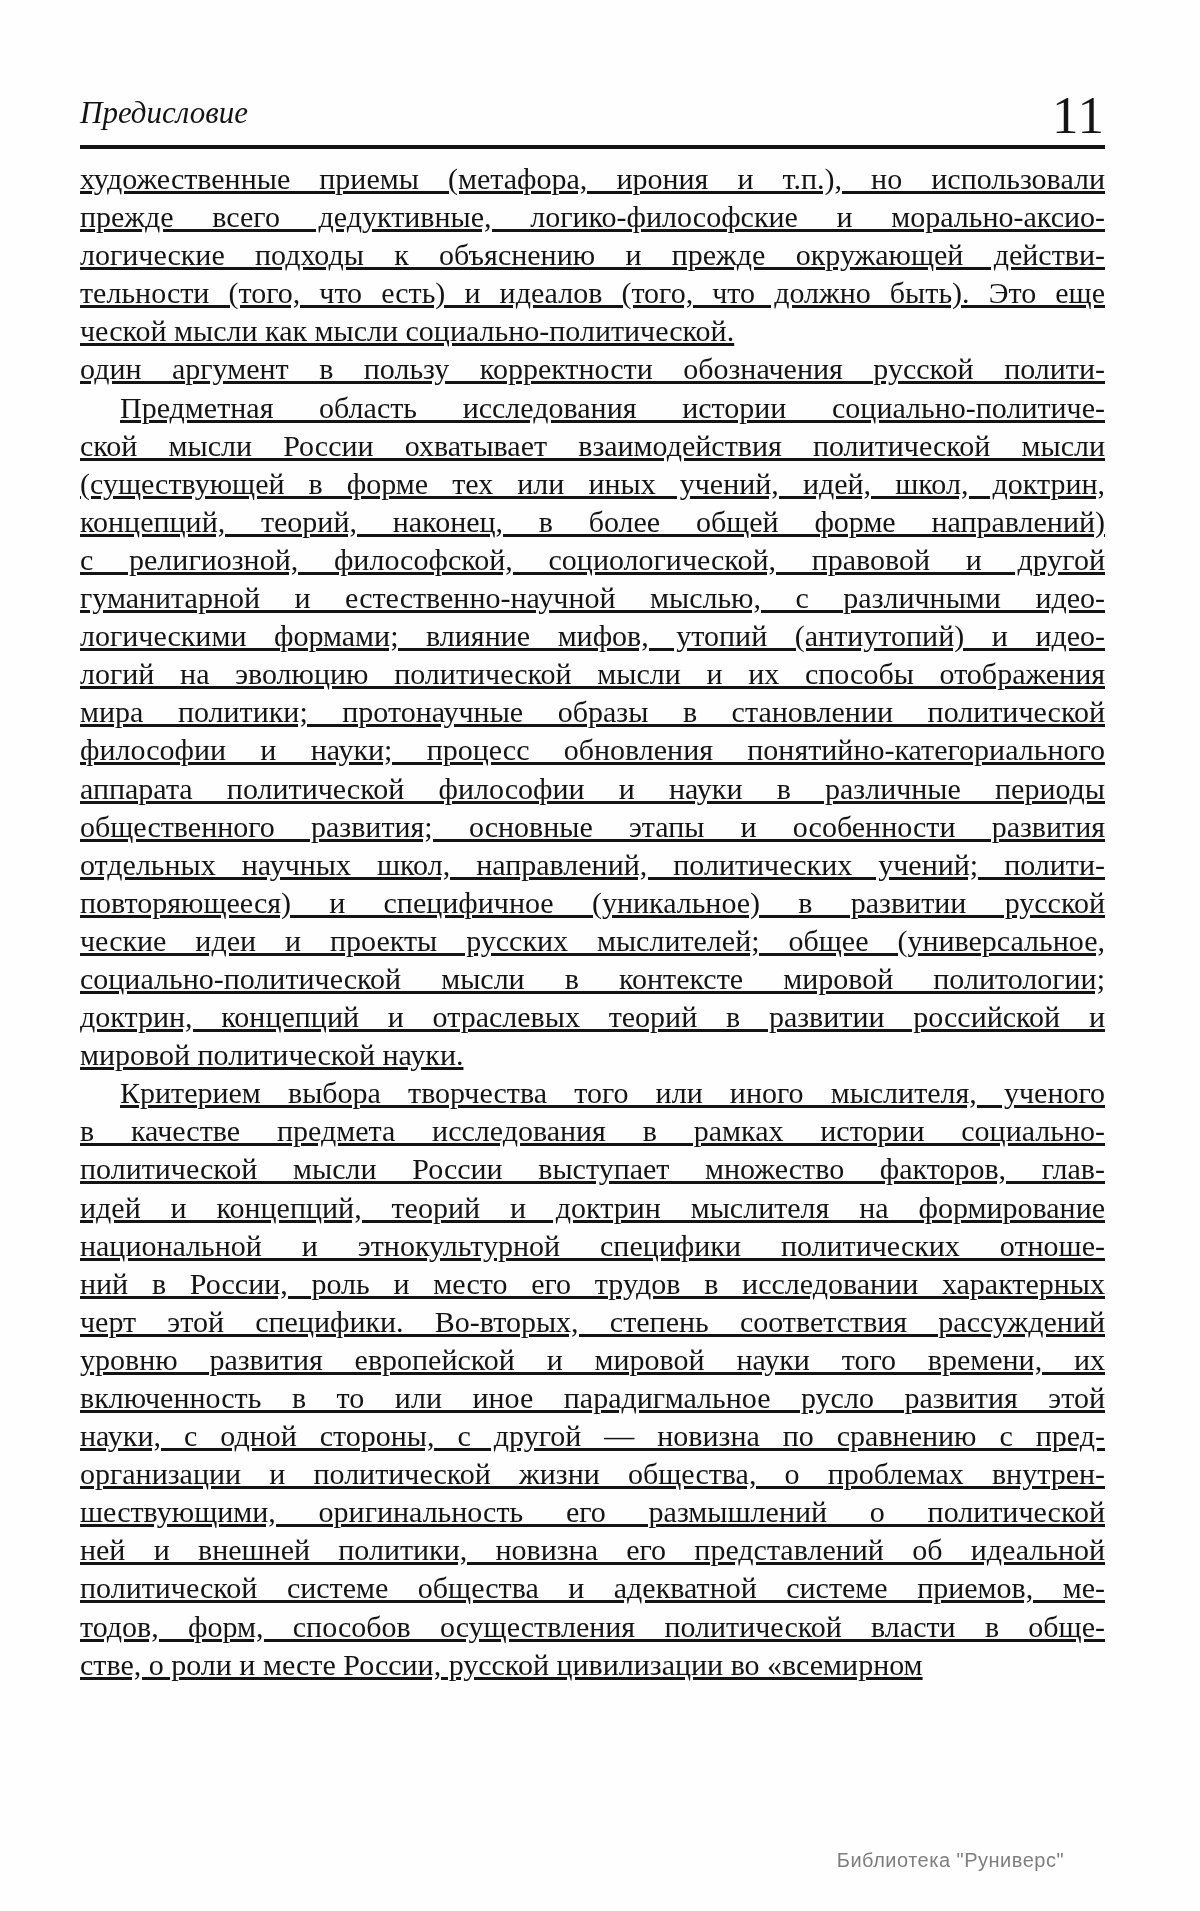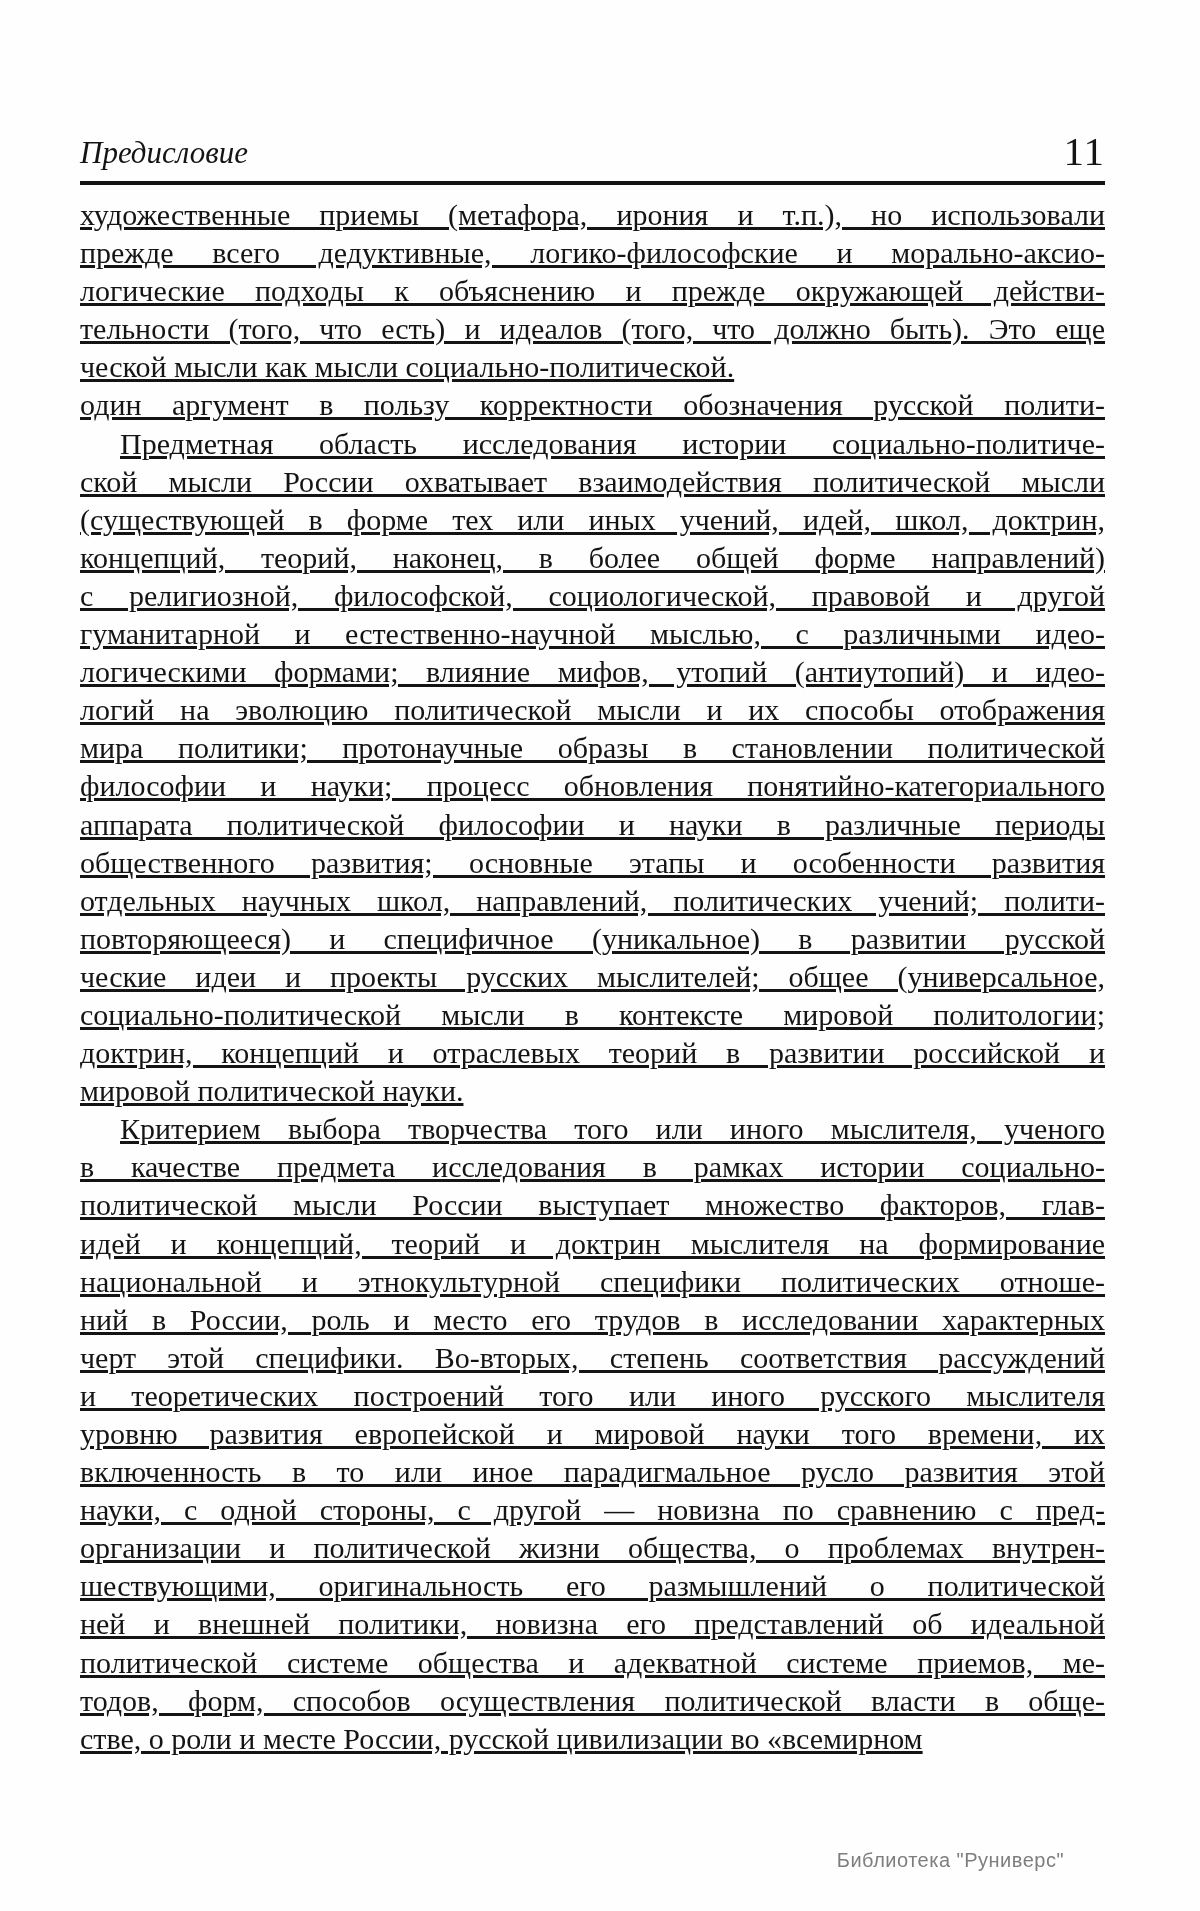--- a/index.html
+++ b/index.html
@@ -15,32 +15,31 @@
     overflow: hidden;
     box-sizing: border-box;
     padding: 0 95px 0 80px;
     color: var(--ink, #141414);
     font-family: "Liberation Serif", "DejaVu Serif", serif;
   }
   .page-header {
     padding-top: 96px;
     display: flex;
     justify-content: space-between;
-    align-items: flex-end;
+    align-items: flex-start;
   }
   .running-title {
     font-style: italic;
     font-size: 31px;
     line-height: 34px;
   }
   .page-number {
-    font-size: 41px;
+    font-size: 53px;
     line-height: 38px;
     letter-spacing: 1px;
-    margin-top: 36px;
   }
   .header-rule {
     margin-top: 11px;
     height: 4px;
     background: var(--ink, #141414);
     border: none;
   }
   .body-text {
     margin-top: 11px;
     font-size: 30px;
@@ -106,21 +105,20 @@
       <div class="line">социально-политической мысли в контексте мировой политологии;</div>
       <div class="line">доктрин, концепций и отраслевых теорий в развитии российской и</div>
       <div class="line para-end">мировой политической науки.</div>
       <div class="line indent">Критерием выбора творчества того или иного мыслителя, ученого</div>
       <div class="line">в качестве предмета исследования в рамках истории социально-</div>
       <div class="line">политической мысли России выступает множество факторов, глав-</div>
       <div class="line">идей и концепций, теорий и доктрин мыслителя на формирование</div>
       <div class="line">национальной и этнокультурной специфики политических отноше-</div>
       <div class="line">ний в России, роль и место его трудов в исследовании характерных</div>
       <div class="line">черт этой специфики. Во-вторых, степень соответствия рассуждений</div>
-      <div class="line">и теоретических построений того или иного русского мыслителя</div>
       <div class="line">уровню развития европейской и мировой науки того времени, их</div>
       <div class="line">включенность в то или иное парадигмальное русло развития этой</div>
       <div class="line">науки, с одной стороны, с другой — новизна по сравнению с пред-</div>
       <div class="line">организации и политической жизни общества, о проблемах внутрен-</div>
       <div class="line">шествующими, оригинальность его размышлений о политической</div>
       <div class="line">ней и внешней политики, новизна его представлений об идеальной</div>
       <div class="line">политической системе общества и адекватной системе приемов, ме-</div>
       <div class="line">тодов, форм, способов осуществления политической власти в обще-</div>
       <div class="line para-end">стве, о роли и месте России, русской цивилизации во «всемирном</div>
     </main>

